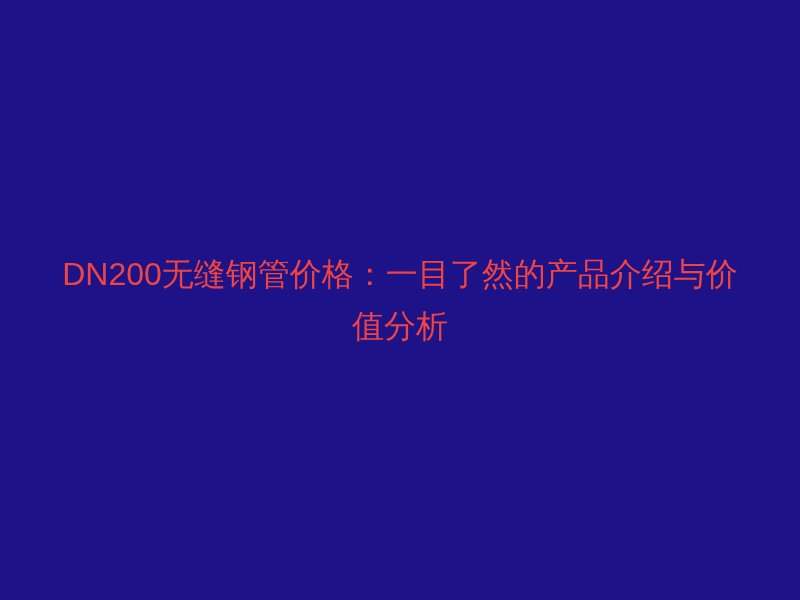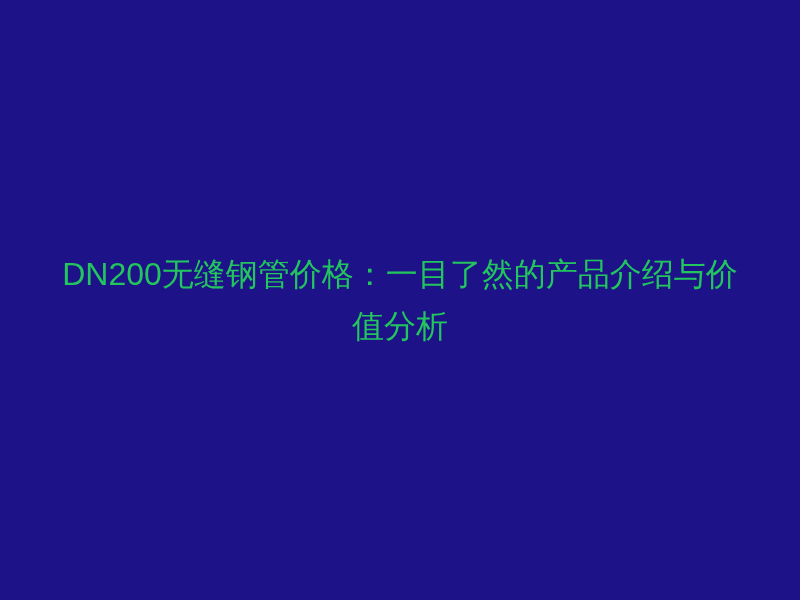--- a/index.html
+++ b/index.html
@@ -36,21 +36,21 @@
   }
 
   .headline {
     margin: 0;
     padding: 0;
     font-family: "Liberation Sans", "DejaVu Sans", sans-serif;
     font-size: 32px;
     font-weight: 400;
     line-height: 52px;
     letter-spacing: 0px;
-    color: #22c55e;
+    color: #ef4444;
     text-align: center;
     word-break: break-all;
     white-space: normal;
     -webkit-font-smoothing: antialiased;
   }
 </style>
 </head>
 <body>
 
 <div class="title-card">

